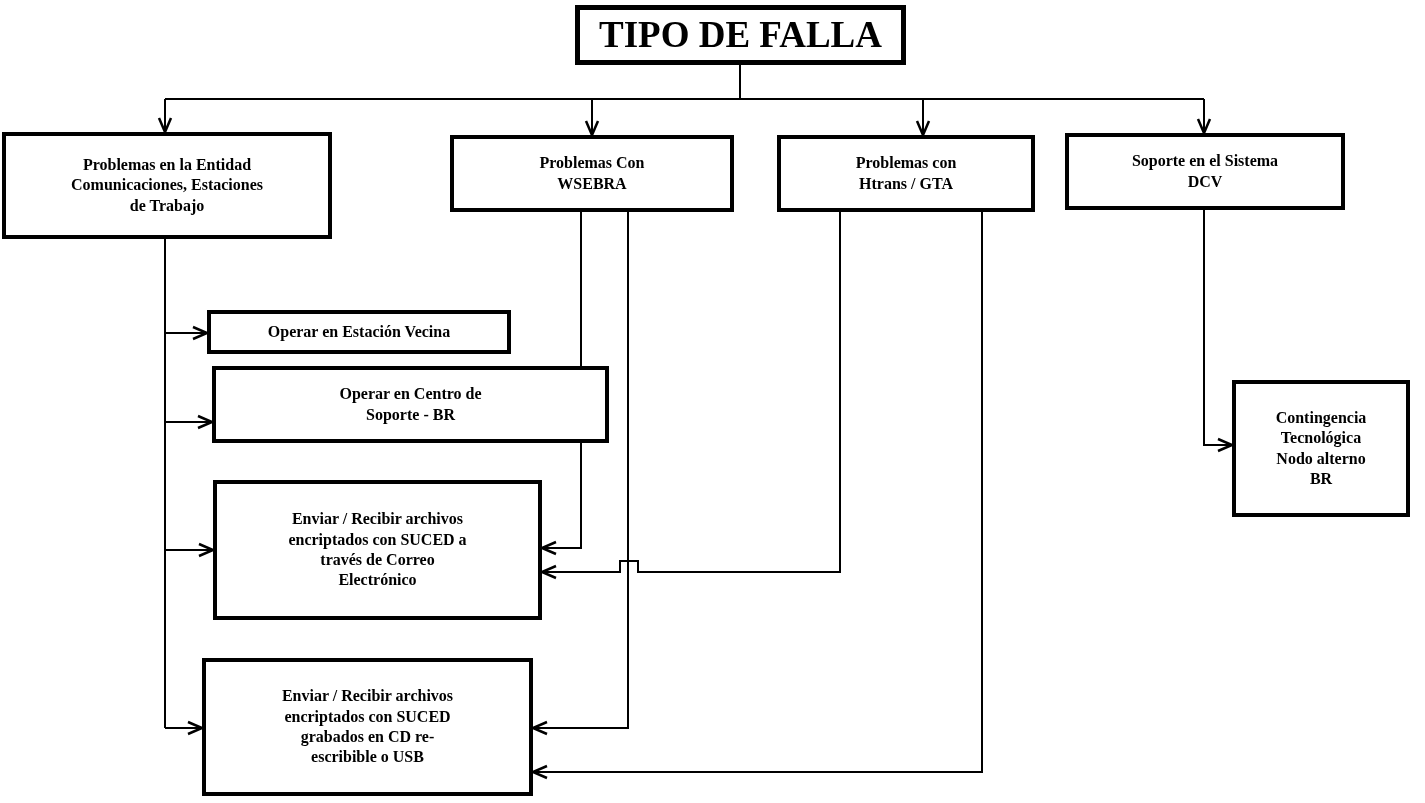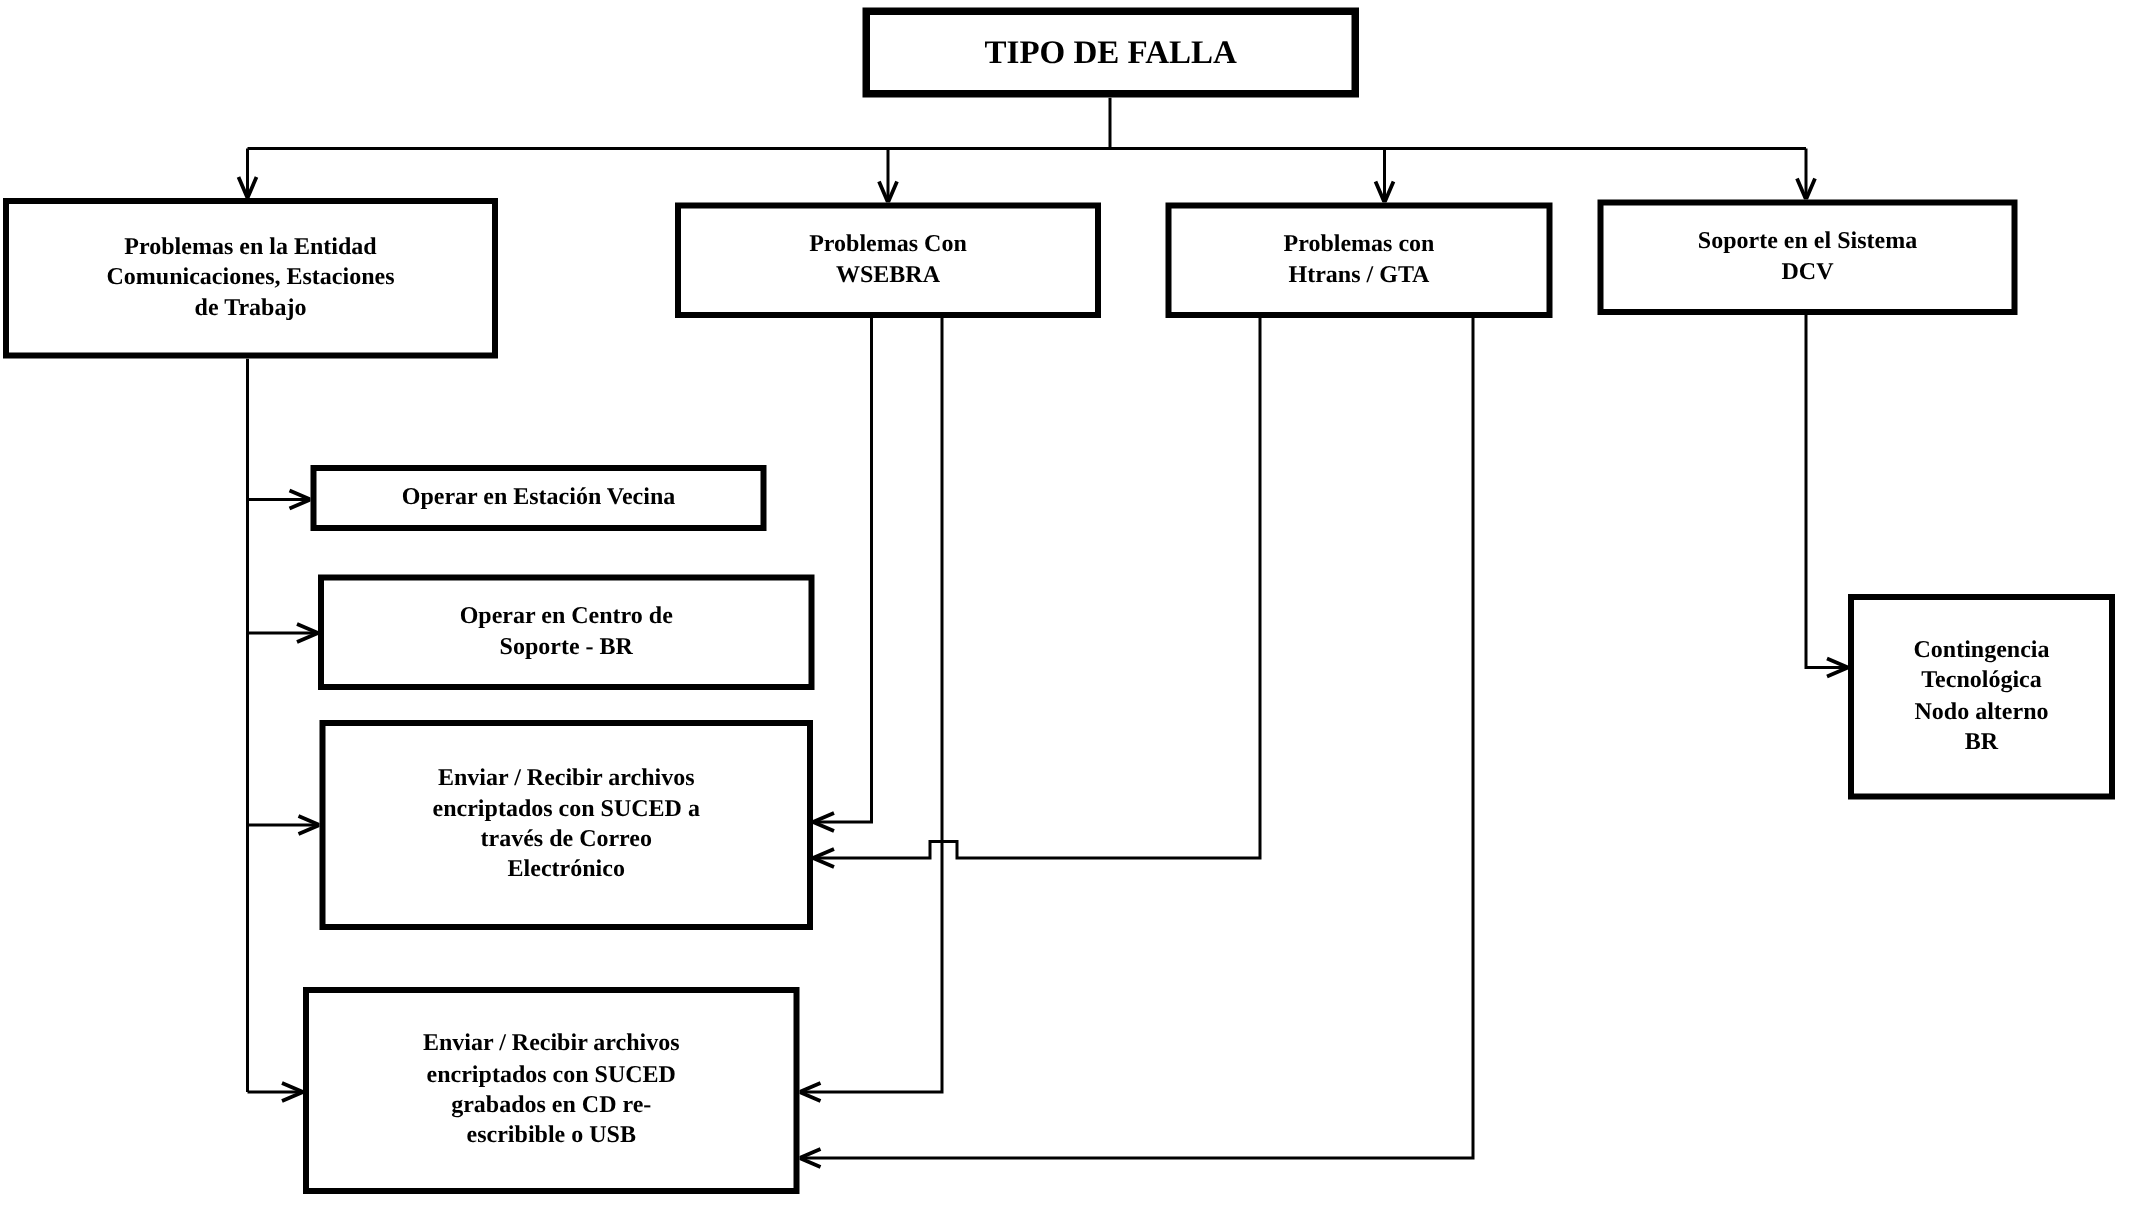--- a/index.html
+++ b/index.html
@@ -33,30 +33,30 @@
     color: #000000;
     font-weight: bold;
     text-align: center;
     white-space: pre-line;
     display: flex;
     align-items: center;
     justify-content: center;
     line-height: 1.28;
     font-size: 16px;
   }
-  .n-root        { left: 575px;  top: 5px;   width: 331px; height: 60px;  border-width: 5px; font-size: 22px; }
+  .n-root        { left: 575px;  top: 5px;   width: 331px; height: 60px;  border-width: 5px; font-size: 37px; }
   .n-entidad     { left: 2px;    top: 132px; width: 330px; height: 107px; }
   .n-wsebra      { left: 450px;  top: 135px; width: 284px; height: 77px; }
   .n-htrans      { left: 777px;  top: 135px; width: 258px; height: 77px; }
   .n-dcv         { left: 1065px; top: 133px; width: 280px; height: 77px; }
   .n-vecina      { left: 207px;  top: 310px; width: 304px; height: 44px; text-align: center; }
-  .n-soporte     { left: 212px;  top: 383px; width: 331px; height: 77px; }
+  .n-soporte     { left: 212px;  top: 366px; width: 397px; height: 77px; }
   .n-correo      { left: 213px;  top: 480px; width: 329px; height: 140px; }
   .n-cdusb       { left: 202px;  top: 658px; width: 331px; height: 138px; }
-  .n-contingencia{ left: 1232px; top: 380px; width: 178px; height: 137px; margin-top: 16px; }
+  .n-contingencia{ left: 1232px; top: 380px; width: 178px; height: 137px; }
 </style>
 </head>
 <body>
 
 <div id="stage">
 
   <svg class="connectors" viewBox="0 0 1425 803" xmlns="http://www.w3.org/2000/svg">
 
     <g>
       <path d="M740,65 V99"></path>

